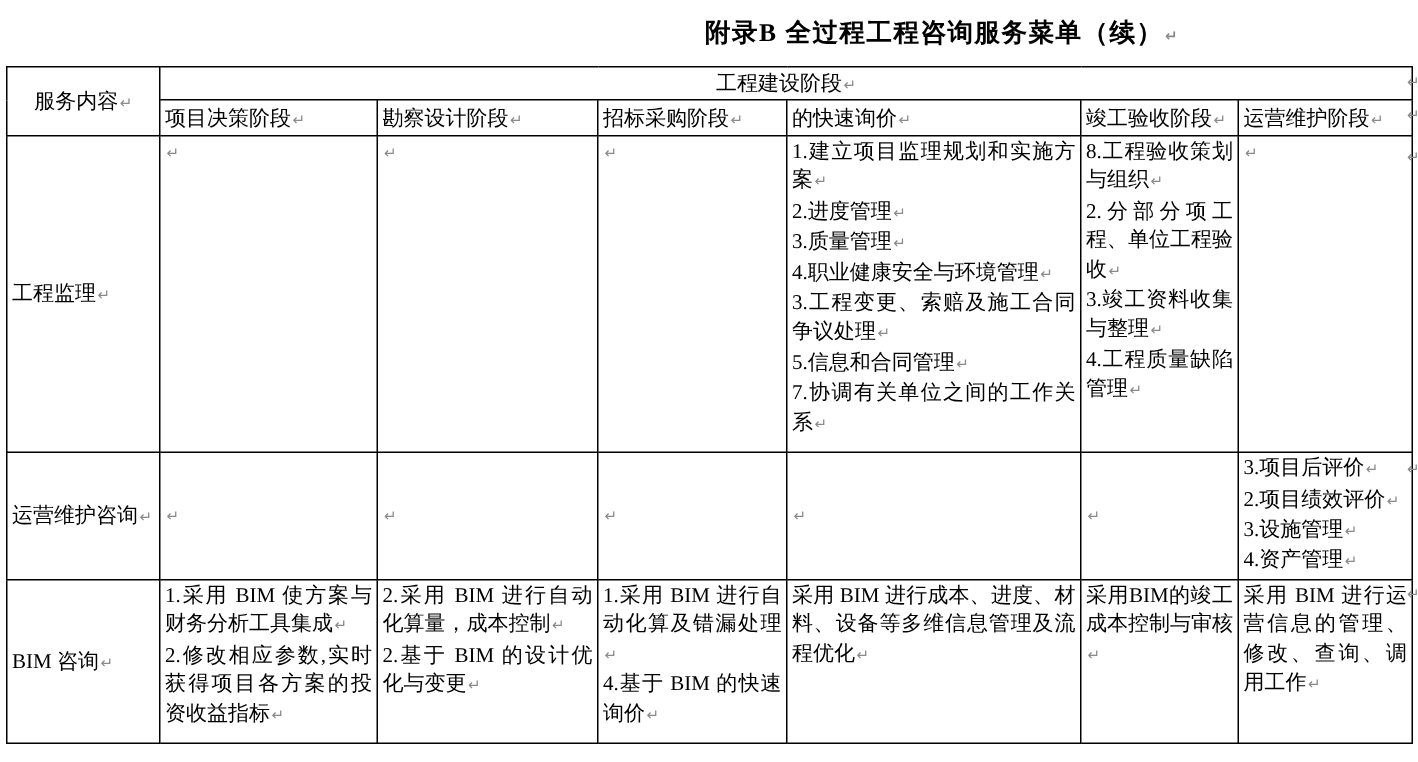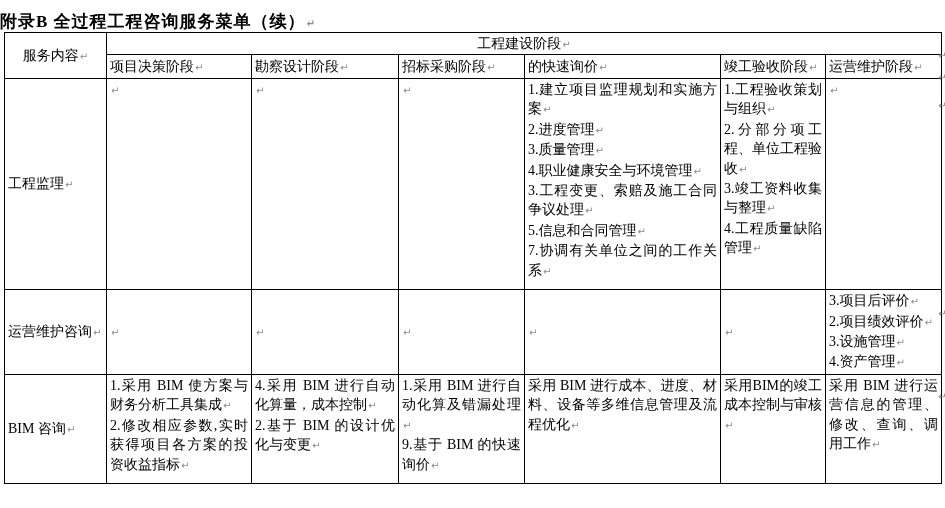--- a/index.html
+++ b/index.html
@@ -3,28 +3,28 @@
 <meta charset="utf-8">
 <style>
   html,body{margin:0;padding:0;}
   body{
     width:945px;height:508px;background:#ffffff;position:relative;
     font-family:"Liberation Serif","DejaVu Serif",serif;color:#000;
     overflow:hidden;
   }
   .doc-title{
     position:absolute;top:10px;left:0;width:786px;
-    text-align:left;font-weight:bold;font-size:17px;letter-spacing:1px;
+    text-align:right;font-weight:bold;font-size:17px;letter-spacing:1px;
   }
   .pm{
     color:#8a8a8a;font-size:10px;font-family:"DejaVu Sans",sans-serif;
     margin-left:1px;vertical-align:baseline;
   }
   table.menu{
-    position:absolute;left:4px;top:32px;width:937px;
+    position:absolute;left:4px;top:44px;width:937px;
     border-collapse:collapse;table-layout:fixed;
   }
   table.menu td{
     border:1px solid #000;font-size:14px;padding:1px 3px;overflow:hidden;
   }
   tr.h1{height:22px;}
   tr.h2{height:24px;}
   td.corner{text-align:center;vertical-align:middle;}
   td.group{text-align:center;vertical-align:middle;padding:0 3px;}
   td.stage{text-align:left;vertical-align:middle;}
@@ -70,21 +70,21 @@
         <td class="cell">
           <div class="ln"><span>1.建立项目监理规划和实施方案</span><span class="pm">↵</span></div>
           <div class="ln"><span>2.进度管理</span><span class="pm">↵</span></div>
           <div class="ln"><span>3.质量管理</span><span class="pm">↵</span></div>
           <div class="ln"><span>4.职业健康安全与环境管理</span><span class="pm">↵</span></div>
           <div class="ln"><span>3.工程变更、索赔及施工合同争议处理</span><span class="pm">↵</span></div>
           <div class="ln"><span>5.信息和合同管理</span><span class="pm">↵</span></div>
           <div class="ln"><span>7.协调有关单位之间的工作关系</span><span class="pm">↵</span></div>
         </td>
         <td class="cell">
-          <div class="ln"><span>1.工程验收策划与组织</span><span class="pm">↵</span></div>
+          <div class="ln"><span>8.工程验收策划与组织</span><span class="pm">↵</span></div>
           <div class="ln"><span>2.分部分项工程、单位工程验收</span><span class="pm">↵</span></div>
           <div class="ln"><span>3.竣工资料收集与整理</span><span class="pm">↵</span></div>
           <div class="ln"><span>4.工程质量缺陷管理</span><span class="pm">↵</span></div>
         </td>
         <td class="cell"><span class="pm">↵</span></td>
       </tr>
       <tr style="height: 85px;">
         <td class="lbl"><span>运营维护咨询</span><span class="pm">↵</span></td>
         <td class="cell mid"><span class="pm">↵</span></td>
         <td class="cell mid"><span class="pm">↵</span></td>
@@ -98,26 +98,26 @@
           <div class="ln"><span>4.资产管理</span><span class="pm">↵</span></div>
         </td>
       </tr>
       <tr style="height: 109px;">
         <td class="lbl"><span>BIM 咨询</span><span class="pm">↵</span></td>
         <td class="cell">
           <div class="ln"><span>1.采用 BIM 使方案与财务分析工具集成</span><span class="pm">↵</span></div>
           <div class="ln"><span>2.修改相应参数,实时获得项目各方案的投资收益指标</span><span class="pm">↵</span></div>
         </td>
         <td class="cell">
-          <div class="ln"><span>4.采用 BIM 进行自动化算量，成本控制</span><span class="pm">↵</span></div>
+          <div class="ln"><span>2.采用 BIM 进行自动化算量，成本控制</span><span class="pm">↵</span></div>
           <div class="ln"><span>2.基于 BIM 的设计优化与变更</span><span class="pm">↵</span></div>
         </td>
         <td class="cell">
           <div class="ln"><span>1.采用 BIM 进行自动化算及错漏处理</span><span class="pm">↵</span></div>
-          <div class="ln"><span>9.基于 BIM 的快速询价</span><span class="pm">↵</span></div>
+          <div class="ln"><span>4.基于 BIM 的快速询价</span><span class="pm">↵</span></div>
         </td>
         <td class="cell">
           <div class="ln"><span>采用 BIM 进行成本、进度、材料、设备等多维信息管理及流程优化</span><span class="pm">↵</span></div>
         </td>
         <td class="cell">
           <div class="ln"><span>采用BIM的竣工成本控制与审核</span><span class="pm">↵</span></div>
         </td>
         <td class="cell">
           <div class="ln"><span>采用 BIM 进行运营信息的管理、修改、查询、调用工作</span><span class="pm">↵</span></div>
         </td>

